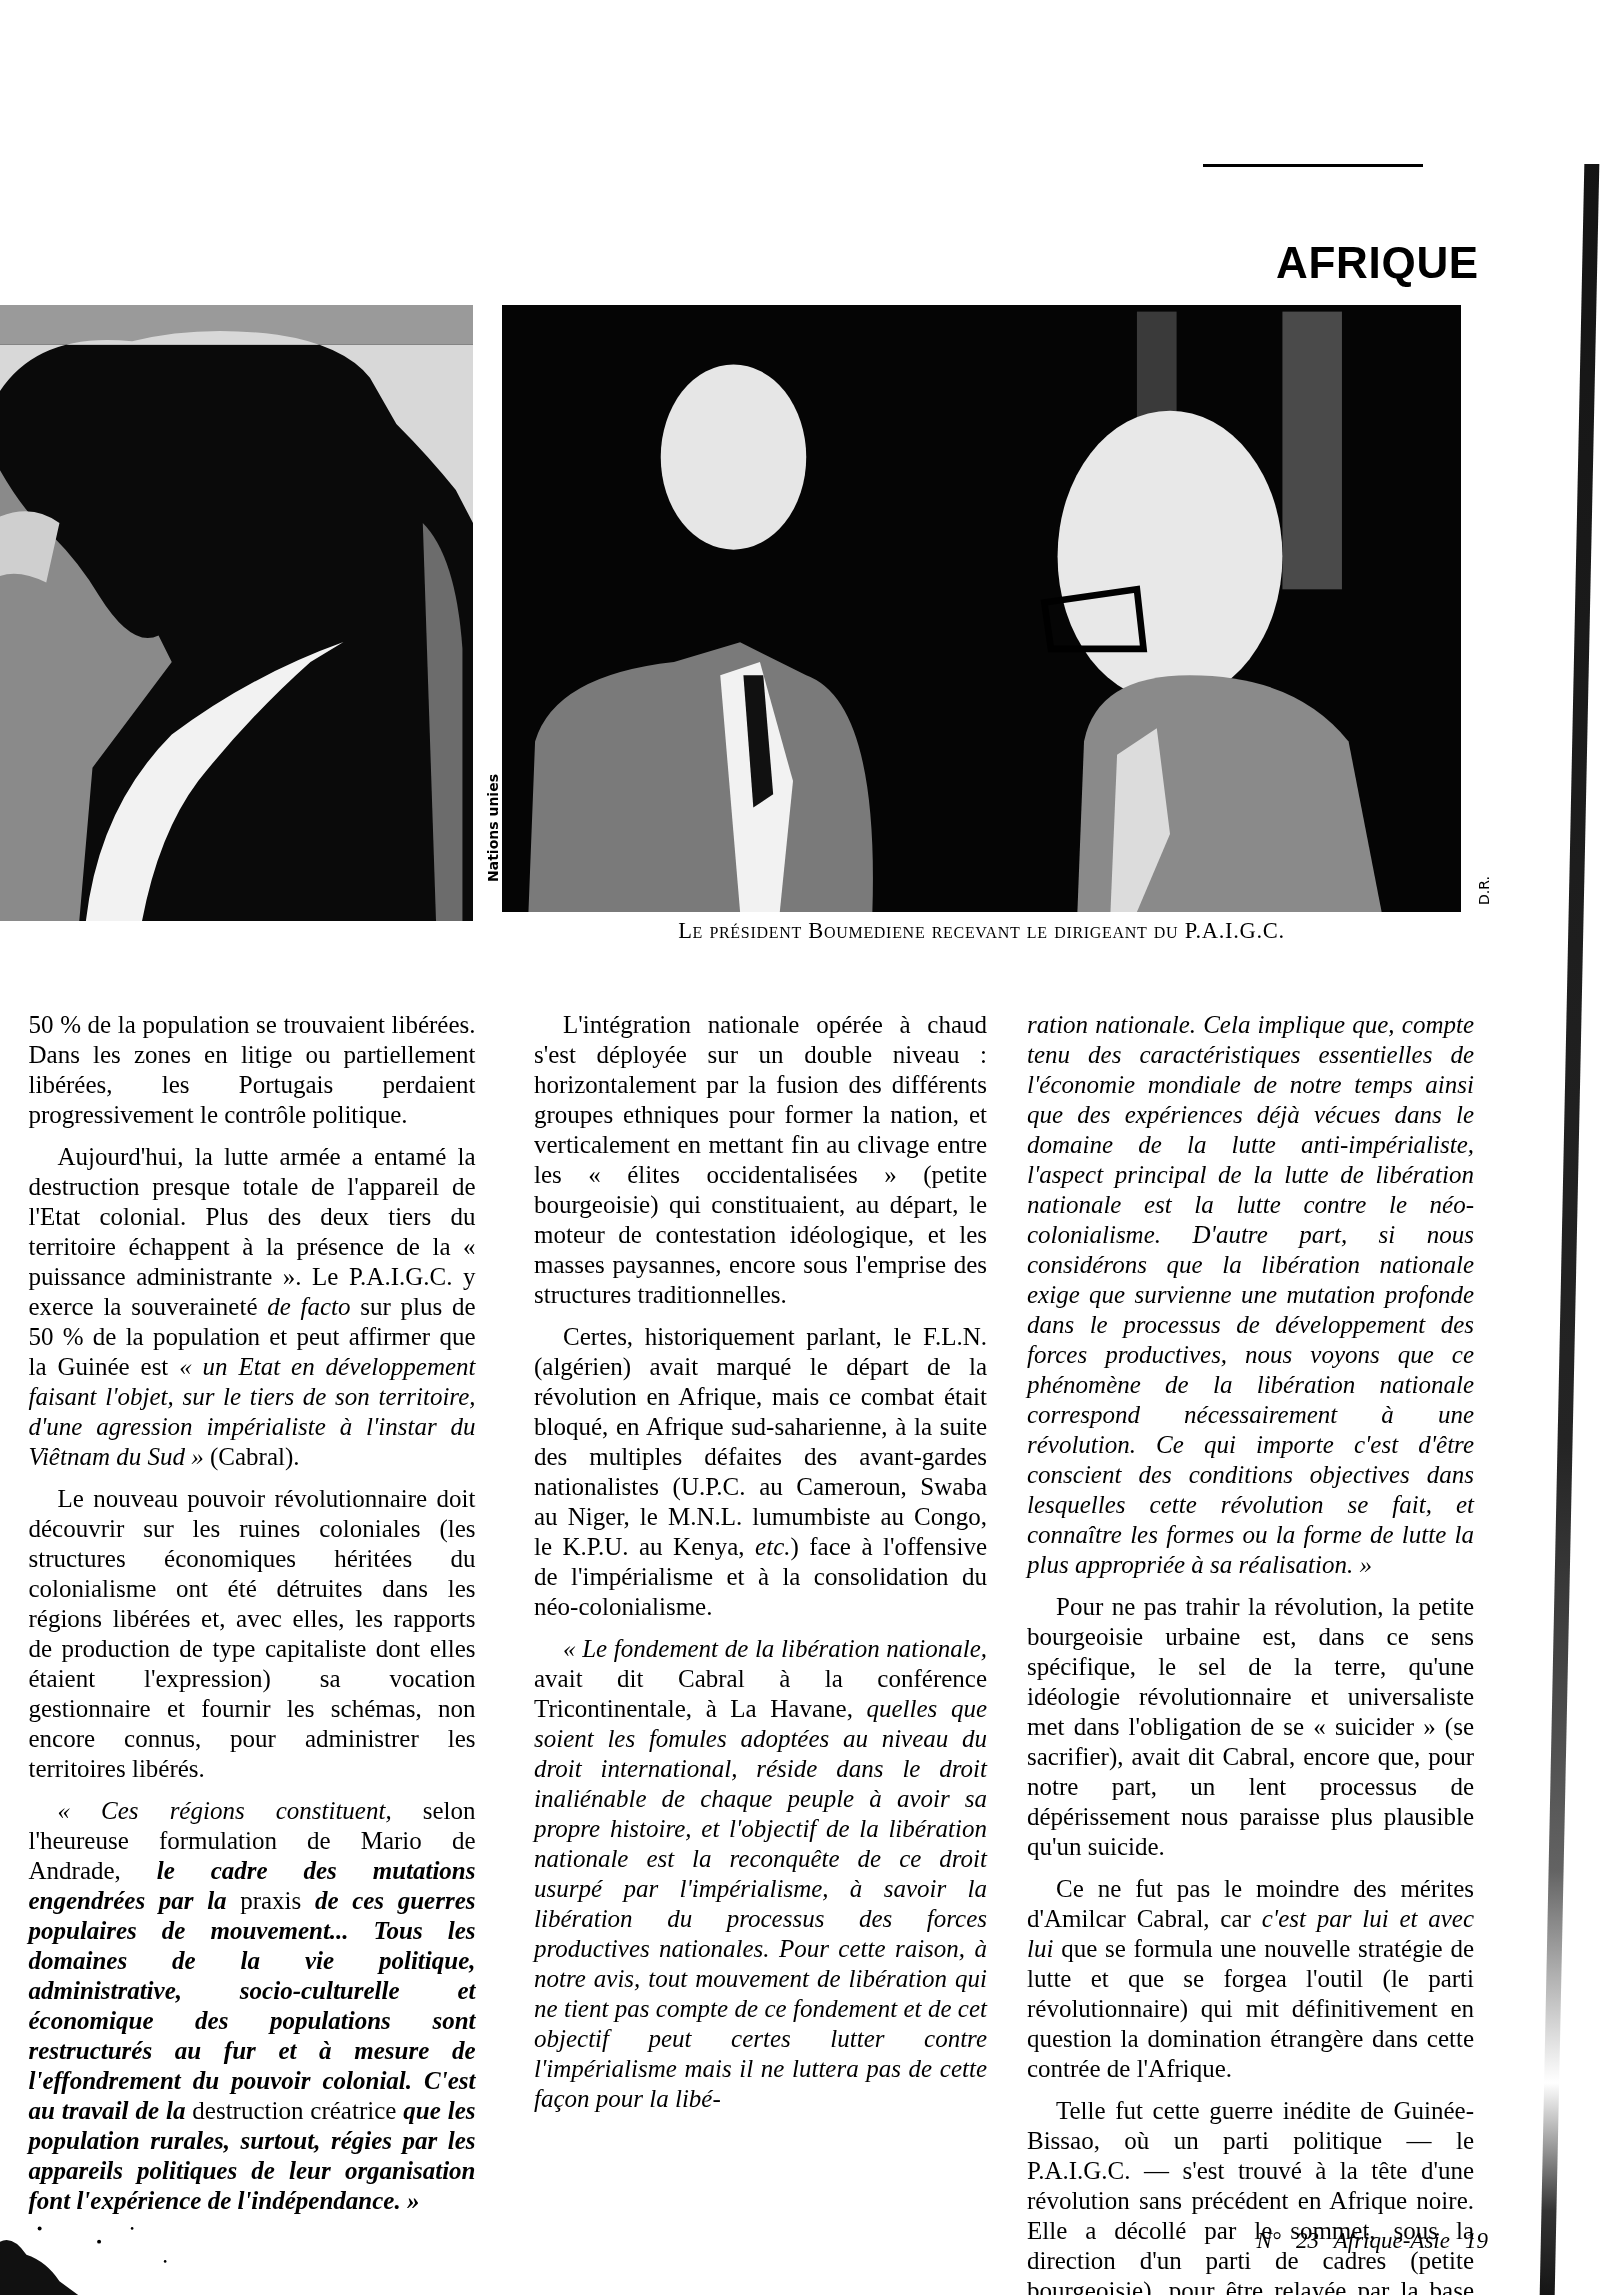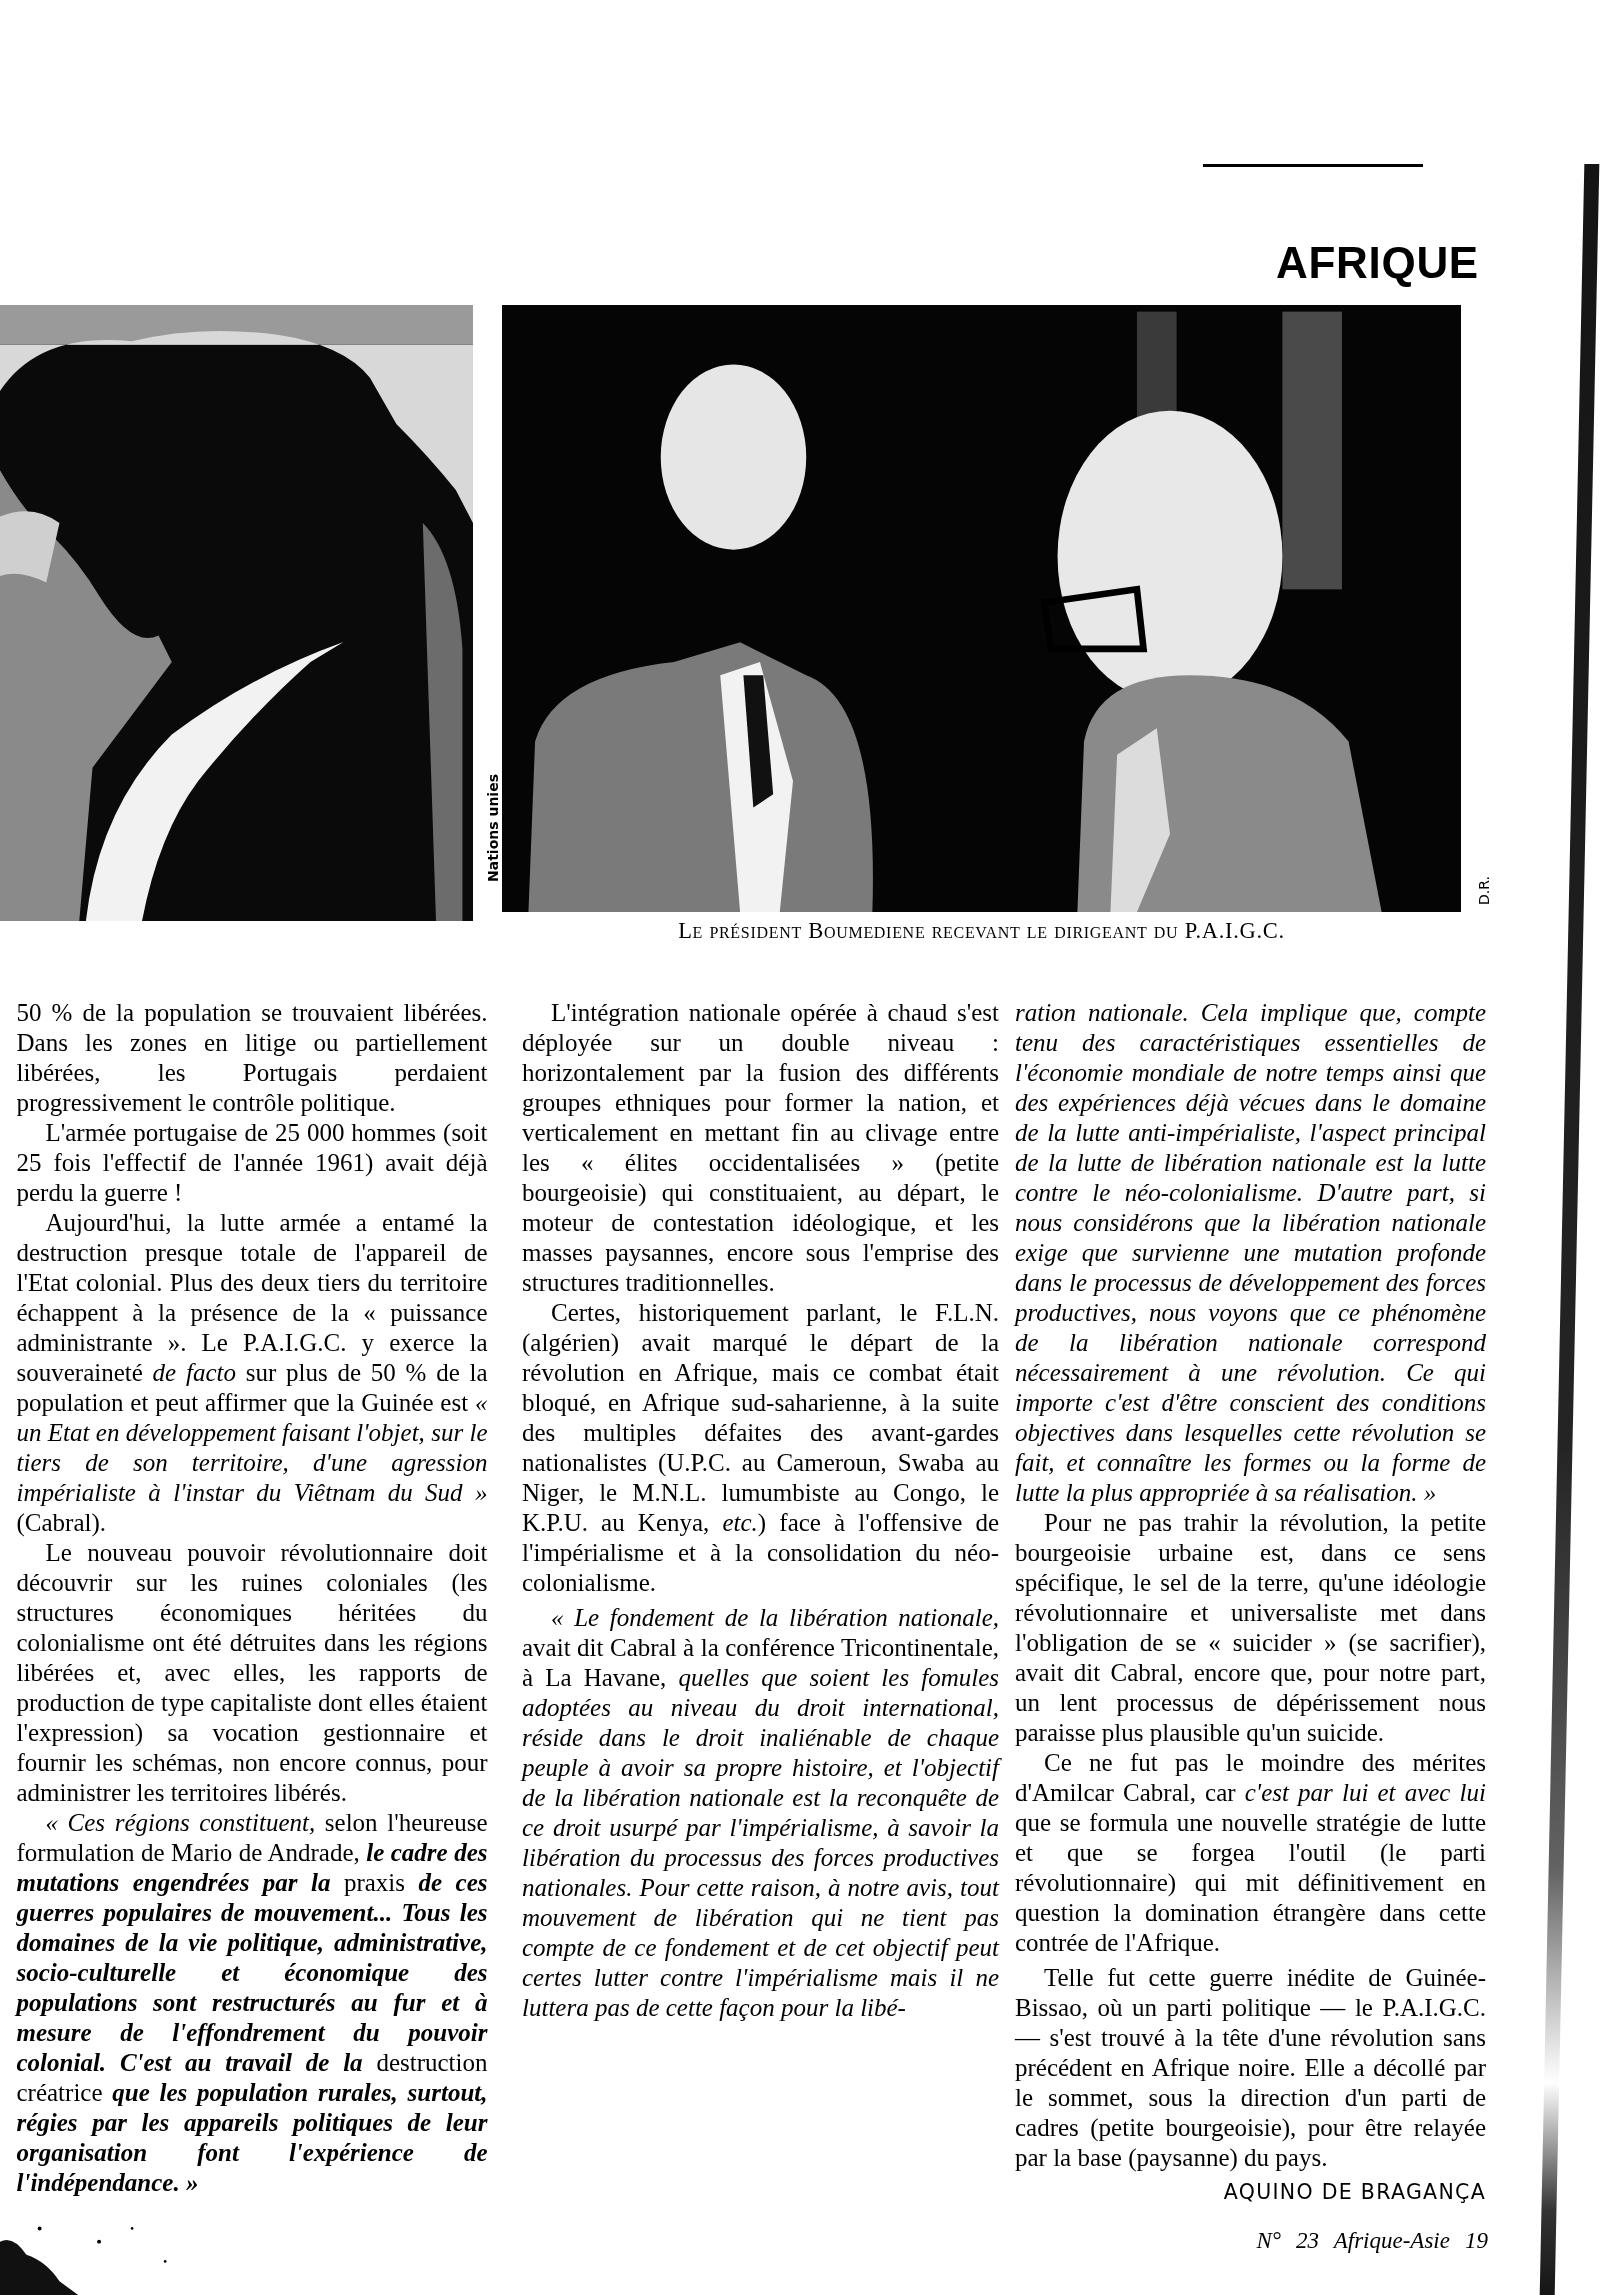--- a/index.html
+++ b/index.html
@@ -25,21 +25,21 @@
   .caption { left: 502px; top: 918px; width: 959px; text-align: center;
     font-family: "Liberation Serif", serif; }
   .caption-title { font-size: 22.5px; font-variant: small-caps; letter-spacing: 0.7px; line-height: 26.4px; }
   .caption-quote { font-size: 22px; font-style: italic; line-height: 25px; }
 
   .col { top: 998px; font-family: "Liberation Serif", serif; font-size: 25px;
     line-height: 30px; text-align: justify; hyphens: manual; }
   .col1 { left: 16.5px; width: 471px; }
   .col2 { left: 522px; width: 477px; }
   .col3 { left: 1015px; width: 471px; }
-  .col p { margin: 0; }
+  .col p { margin: 12px; }
   .col p.ind { text-indent: 29px; }
   .col p.gap { margin-top: 5.3px; }
   .byline { font-family: "DejaVu Sans", sans-serif; font-size: 20.5px; text-align: right;
     letter-spacing: 1.3px; margin-top: 4px; }
   i, em { font-style: italic; }
   .bi { font-style: italic; font-weight: bold; }
 
   .footer { left: 1210px; top: 2185px; width: 278px; text-align: right;
     font-family: "Liberation Serif", serif; font-style: italic; font-size: 23px; word-spacing: 9.3px; margin-top: 43px; }
   .speckle { left: 0; top: 2215px; width: 218px; height: 81px; }
@@ -83,21 +83,20 @@
   </svg>
 </div>
 <div class="abs credit credit-right">D.R.</div>
 
 <div class="abs caption">
   <div class="caption-title">Le président Boumediene recevant le dirigeant du P.A.I.G.C.</div>
 </div>
 
 <div class="abs col col1">
   <p>50 % de la population se trouvaient libérées. Dans les zones en litige ou partiellement libérées, les Portugais perdaient progressivement le contrôle politique.</p>
-  <p class="ind">L'armée portugaise de 25 000 hommes (soit 25 fois l'effectif de l'année 1961) avait déjà perdu la guerre !</p>
   <p class="ind"><span>Aujourd'hui, la lutte armée a entamé la destruction presque totale de l'appareil de l'Etat colonial. Plus des deux tiers du territoire échappent à la présence de la « puissance administrante ». Le P.A.I.G.C. y exerce la souveraineté</span> <i>de facto</i> <span>sur plus de 50 % de la population et peut affirmer que la Guinée est</span> <i>« un Etat en développement faisant l'objet, sur le tiers de son territoire, d'une agression impérialiste à l'instar du Viêtnam du Sud »</i> <span>(Cabral).</span></p>
   <p class="ind">Le nouveau pouvoir révolutionnaire doit découvrir sur les ruines coloniales (les structures économiques héritées du colonialisme ont été détruites dans les régions libérées et, avec elles, les rapports de production de type capitaliste dont elles étaient l'expression) sa vocation gestionnaire et fournir les schémas, non encore connus, pour administrer les territoires libérés.</p>
   <p class="ind"><i>« Ces régions constituent,</i> <span>selon l'heureuse formulation de Mario de Andrade,</span> <span class="bi">le cadre des mutations engendrées par la</span> <span>praxis</span> <span class="bi">de ces guerres populaires de mouvement... Tous les domaines de la vie politique, administrative, socio-culturelle et économique des populations sont restructurés au fur et à mesure de l'effondrement du pouvoir colonial. C'est au travail de la</span> <span>destruction créatrice</span> <span class="bi">que les population rurales, surtout, régies par les appareils politiques de leur organisation font l'expérience de l'indépendance. »</span></p>
 </div>
 
 <div class="abs col col2">
   <p class="ind">L'intégration nationale opérée à chaud s'est déployée sur un double niveau : horizontalement par la fusion des différents groupes ethniques pour former la nation, et verticalement en mettant fin au clivage entre les « élites occidentalisées » (petite bourgeoisie) qui constituaient, au départ, le moteur de contestation idéologique, et les masses paysannes, encore sous l'emprise des structures traditionnelles.</p>
   <p class="ind"><span>Certes, historiquement parlant, le F.L.N. (algérien) avait marqué le départ de la révolution en Afrique, mais ce combat était bloqué, en Afrique sud-saharienne, à la suite des multiples défaites des avant-gardes nationalistes (U.P.C. au Cameroun, Swaba au Niger, le M.N.L. lumumbiste au Congo, le K.P.U. au Kenya,</span> <i>etc.</i><span>) face à l'offensive de l'impérialisme et à la consolidation du néo-colonialisme.</span></p>
   <p class="ind gap"><i>« Le fondement de la libération nationale,</i> <span>avait dit Cabral à la conférence Tricontinentale, à La Havane,</span> <i>quelles que soient les fomules adoptées au niveau du droit international,</i> <i>réside dans le droit inaliénable de chaque peuple à avoir sa propre histoire, et l'objectif de la libération nationale est la reconquête de ce droit usurpé par l'impérialisme, à savoir la libération du processus des forces productives nationales. Pour cette raison, à notre avis, tout mouvement de libération qui ne tient pas compte de ce fondement et de cet objectif peut certes lutter contre l'impérialisme mais il ne luttera pas de cette façon pour la libé-</i></p>
 </div>

